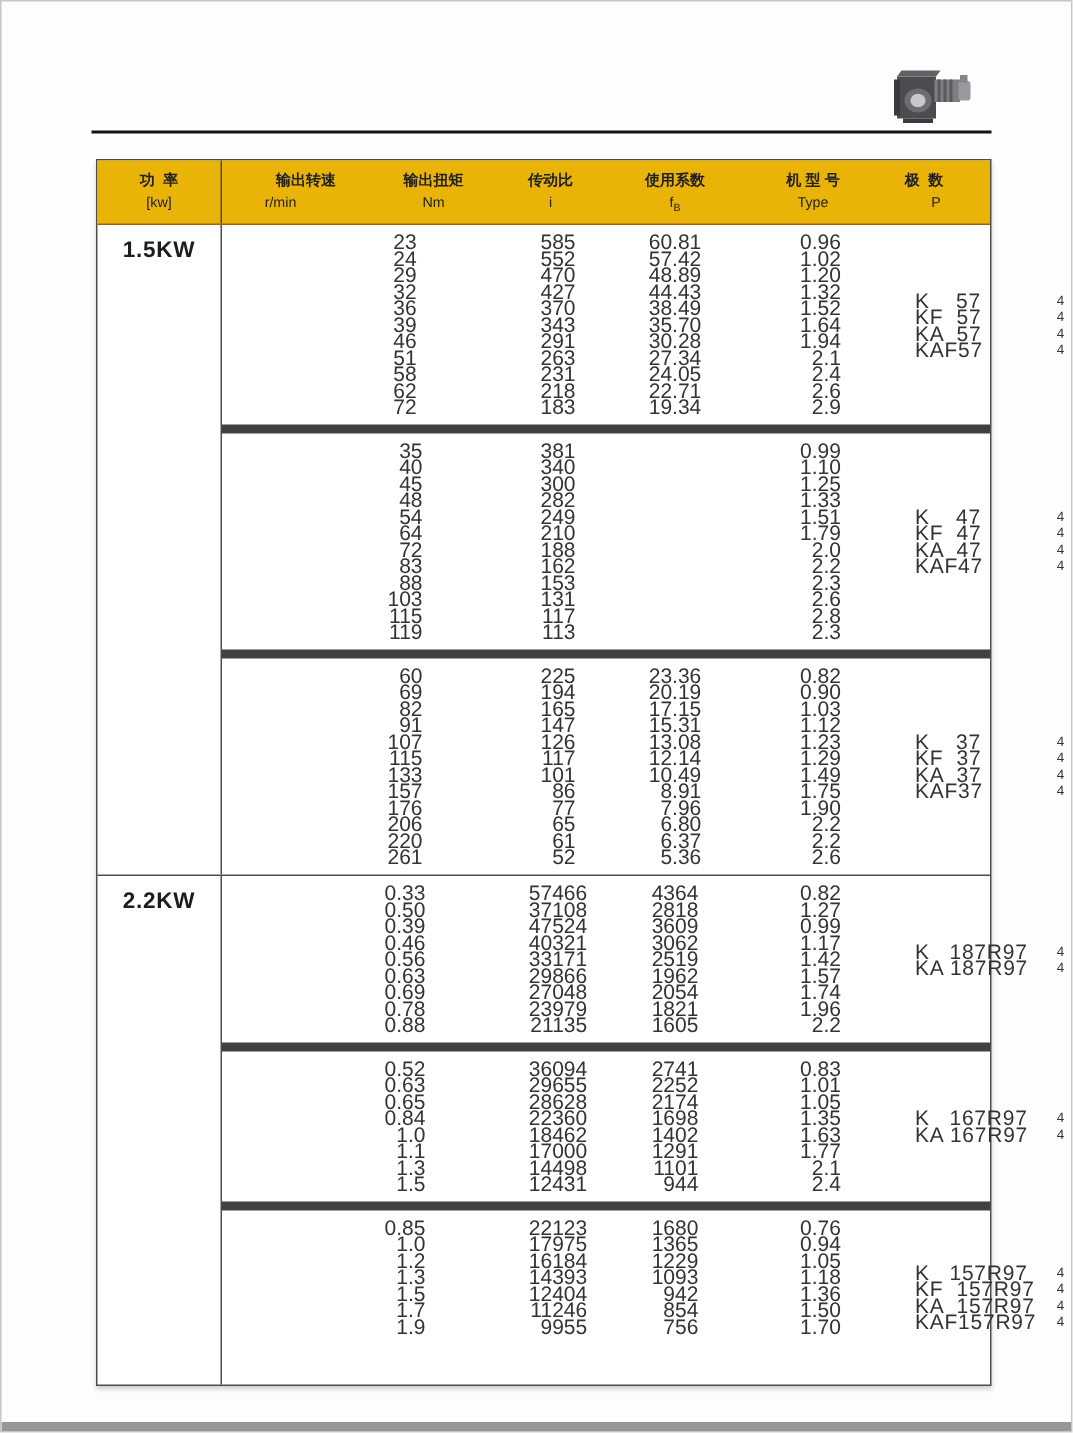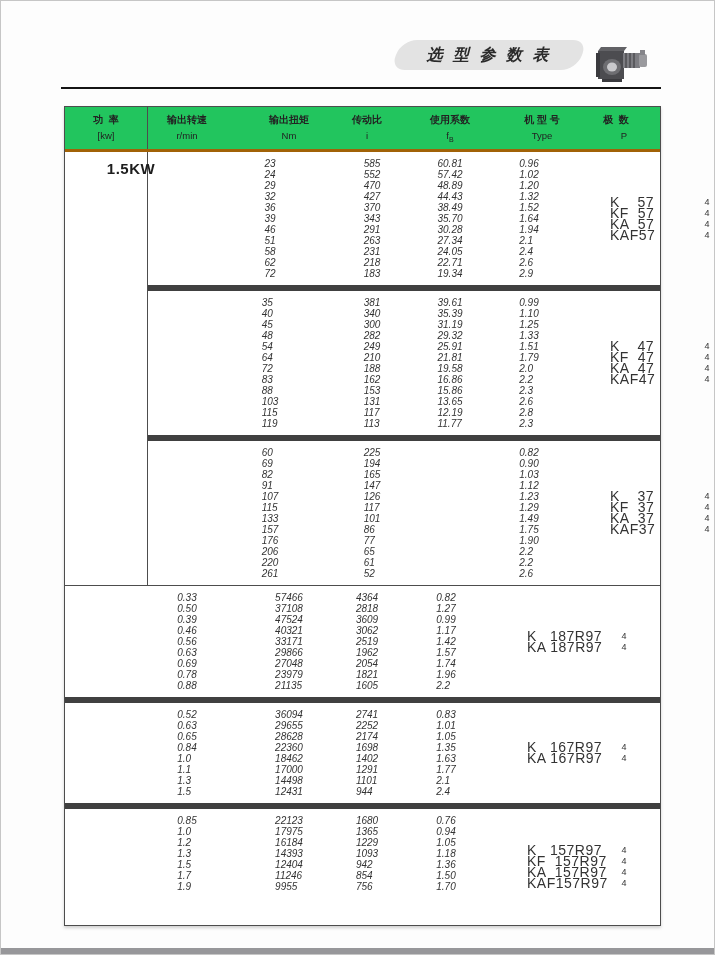--- a/index.html
+++ b/index.html
@@ -24,62 +24,58 @@
   .motor-icon { position:absolute; left:593px; top:40px; width:60px; height:48px; }
 
   .title-rule { position:absolute; left:60px; top:86px; width:600px; height:2px; background:#141414; }
 
   
   .sel-table {
     position:absolute; left:63px; top:105px; width:597px;
     border:1px solid #4d4d4d; background:#fff; box-sizing:border-box;
     box-shadow:0 2px 3px rgba(0,0,0,0.18);
   }
-  .thead { position:relative; height:42px; background:#22c55e; border-bottom:3px solid #a16207; }
+  .thead { position:relative; height:42px; background:#eab308; border-bottom:1px solid #a16207; }
   .thead .h-cn { position:absolute; top:6px; transform:translateX(-50%); font-size:10px; font-weight:bold; color:#222; white-space:pre; }
   .thead .h-en { position:absolute; top:23px; transform:translateX(-50%); font-size:9.5px; color:#222; white-space:pre; }
   .thead sub { font-size:7px; }
   .v-divider { position:absolute; left:82px; top:0; bottom:0; width:1px; background:#4d4d4d; }
 
   .group { display:flex; }
   .group + .group { border-top:1px solid #4d4d4d; }
   .power-col { flex:none; width:82px; border-right:1px solid #4d4d4d; position:relative; }
-  .power-label { position:absolute; top:8px; left:0; width:100%; text-align:center; font-weight:bold; font-size:15px; color:#1d1d1d; letter-spacing:0.5px;padding-left:25px; }
+  .power-label { position:absolute; top:8px; left:0; width:100%; text-align:center; font-weight:bold; font-size:15px; color:#1d1d1d; letter-spacing:0.5px; }
   .data-col { flex:1; position:relative; }
   .block { position:relative; }
   .block + .block { border-top:6px solid #404040; }
 
   .num-stack {
     position:absolute; top:6px; transform:translateX(-50%);
-    text-align:left; font-size:10px; line-height:11px; color:#333; white-space:pre;font-style:italic;
+    text-align:right; font-size:14px; line-height:11px; color:#333; white-space:pre;
   }
   .col-speed  { left:122px; }
   .col-torque { left:224px; }
   .col-ratio  { left:302px; }
-  .col-fb     { left:381px; }
+  .col-fb     { left:399px; }
   .col-type {
     position:absolute; left:462px; top:50%; transform:translateY(-50%);
     font-size:14px; line-height:11px; color:#333; white-space:pre; letter-spacing:0.5px;
   }
   .col-pole {
     position:absolute; left:559px; top:50%; transform:translate(-50%,-50%);
     font-size:9px; line-height:11px; color:#333; text-align:center; white-space:pre;
   }
   
   .group:last-child .block:last-child { min-height:116px; }
 </style>
 </head>
 <body>
 
 <div class="page">
 
-  <div class="banner">
-    <div class="banner-bg"></div>
-    <div class="banner-text">选 型 参 数 表</div>
-  </div>
 
   <div class="motor-icon">
     <svg width="60" height="48" viewBox="0 0 60 48">
       <rect x="4" y="10" width="26" height="28" fill="#4c4c50"></rect>
       <polygon points="4,10 30,10 33,6 7,6" fill="#626266"></polygon>
       <rect x="2" y="12" width="4" height="24" fill="#3a3a3e"></rect>
       <ellipse cx="18" cy="26" rx="9" ry="8" fill="#6e6e72"></ellipse>
       <ellipse cx="18" cy="26" rx="5" ry="4.5" fill="#c9c9cc"></ellipse>
       <rect x="29" y="12" width="17" height="15" fill="#7d7d82"></rect>
       <rect x="31" y="12" width="2" height="15" fill="#5a5a5e"></rect>
@@ -91,21 +87,21 @@
     </svg>
   </div>
 
   <div class="title-rule"></div>
 
   <div class="sel-table">
     <div class="thead">
       <div class="v-divider"></div>
       <span class="h-cn" style="left:41px">功  率</span>
       <span class="h-en" style="left:41px">[kw]</span>
-      <span class="h-cn" style="left:122px">输出转速</span>
+      <span class="h-cn" style="left:139px">输出转速</span>
       <span class="h-en" style="left:122px">r/min</span>
       <span class="h-cn" style="left:224px">输出扭矩</span>
       <span class="h-en" style="left:224px">Nm</span>
       <span class="h-cn" style="left:302px">传动比</span>
       <span class="h-en" style="left:302px">i</span>
       <span class="h-cn" style="left:385px">使用系数</span>
       <span class="h-en" style="left:385px"><span>f</span><sub>B</sub></span>
       <span class="h-cn" style="left:477px">机 型 号</span>
       <span class="h-en" style="left:477px">Type</span>
       <span class="h-cn" style="left:551px">极  数</span>
@@ -189,32 +185,20 @@
 300
 282
 249
 210
 188
 162
 153
 131
 117
 113</div>
-              <div class="num-stack col-ratio">39.61
-35.39
-31.19
-29.32
-25.91
-21.81
-19.58
-16.86
-15.86
-13.65
-12.19
-11.77</div>
               <div class="num-stack col-fb">0.99
 1.10
 1.25
 1.33
 1.51
 1.79
 2.0
 2.2
 2.3
 2.6
@@ -247,20 +231,32 @@
 165
 147
 126
 117
 101
 86
 77
 65
 61
 52</div>
+              <div class="num-stack col-ratio">23.36
+20.19
+17.15
+15.31
+13.08
+12.14
+10.49
+8.91
+7.96
+6.80
+6.37
+5.36</div>
               <div class="num-stack col-fb">0.82
 0.90
 1.03
 1.12
 1.23
 1.29
 1.49
 1.75
 1.90
 2.2
@@ -271,20 +267,23 @@
 KA  37
 KAF37</div>
               <div class="col-pole">4
 4
 4
 4</div>
             </div>
           </div>
         </div>
         <div class="group">
+          <div class="power-col">
+            <div class="power-label">2.2KW</div>
+          </div>
           <div class="data-col">
             <div class="block" style="height: 111px;">
               <div class="num-stack col-speed">0.33
 0.50
 0.39
 0.46
 0.56
 0.63
 0.69
 0.78

